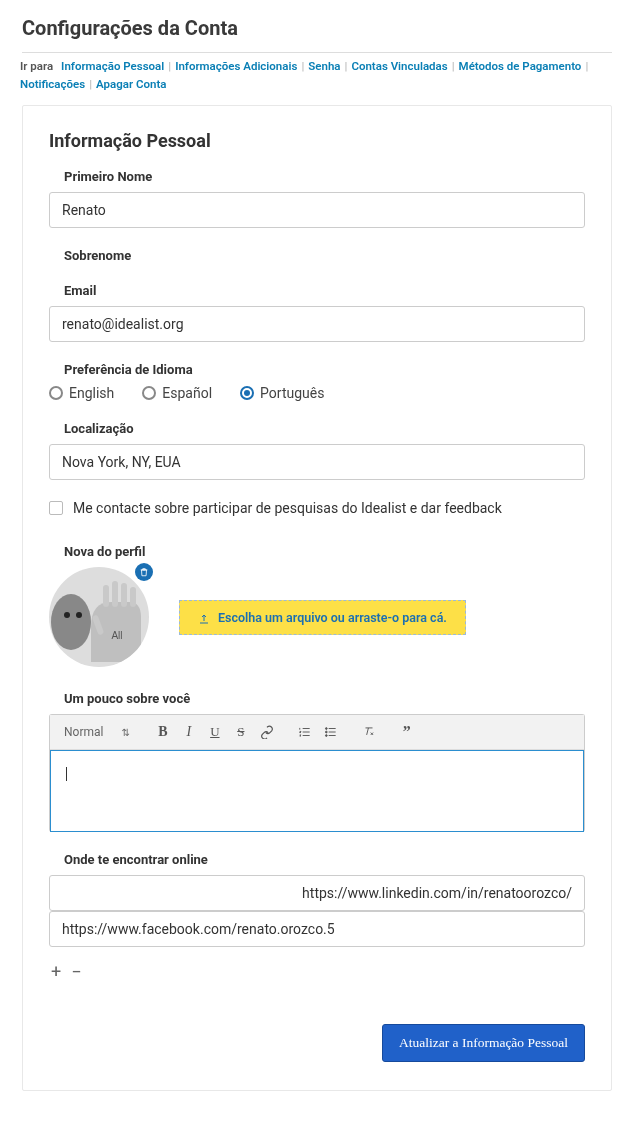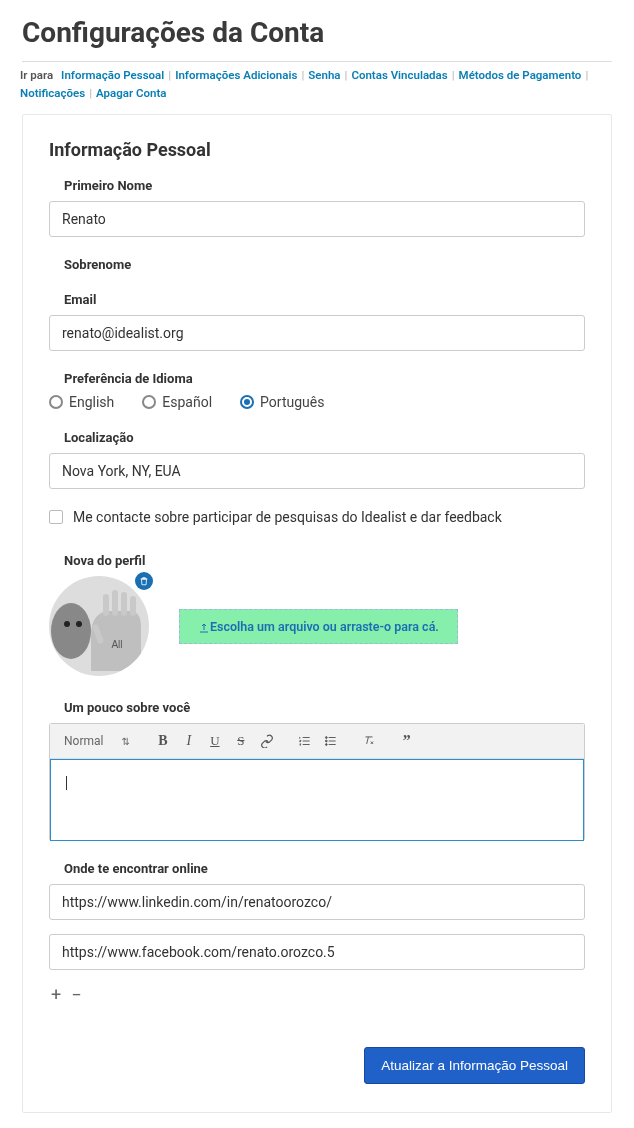--- a/index.html
+++ b/index.html
@@ -4,21 +4,21 @@
 <style>
   * { box-sizing: border-box; margin: 0; padding: 0; }
   body {
     font-family: -apple-system, BlinkMacSystemFont, "Segoe UI", Roboto, Helvetica, Arial, sans-serif;
     color: #333;
     background: #fff;
     font-size: 14px;
     width: 634px;
   }
   .page-title {
-    font-size: 28px;
+    font-size: 20px;
     font-weight: 700;
     color: #3a3a3a;
     padding: 16px 22px 12px;
   }
   .divider1 { border: none; border-top: 1px solid #ddd; margin: 0 22px 6px; }
   .skipnav {
     display: flex;
     flex-wrap: wrap;
     align-items: center;
     gap: 4px;
@@ -81,24 +81,25 @@
   .avatar-badge {
     position: absolute; top: -4px; right: -4px; width: 18px; height: 18px;
     border-radius: 50%; background: #1a6fb3; display: flex; align-items: center; justify-content: center;
   }
   .avatar-badge svg { width: 10px; height: 10px; fill: #fff; }
   .upload-box {
     border: 1px dashed #9cb9d9;
     padding: 9px 18px;
     display: inline-flex;
     align-items: flex-end;
+    gap: 8px;
     font-size: 12.5px;
     font-weight: 600;
     color: #1a6fb3;
-    background: #86efac;
+    background: #fde047;
   }
   .upload-box svg { width: 12px; height: 12px; stroke: #1a6fb3; fill: none; stroke-width: 2; }
   .editor-wrap {
     border: 1px solid #ccc; border-radius: 3px; border-bottom: none;
   }
   .editor-toolbar {
     display: flex; align-items: center; gap: 4px;
     padding: 6px 8px;
     background: #f2f2f2;
     border-bottom: 1px solid #ddd;
@@ -130,20 +131,21 @@
   .submit-row { display: flex; justify-content: flex-end; }
   .submit-btn {
     background: #2061c9;
     color: #fff;
     border: 1px solid #164a9c;
     border-radius: 3px;
     padding: 10px 16px;
     font-size: 13.5px;
     font-weight: 500;
     cursor: pointer;
+    font-family: Liberation Serif, serif;
   }
 </style>
 </head>
 <body>
 
 <h1 class="page-title">Configurações da Conta</h1>
 <hr class="divider1">
 
 <nav class="skipnav">
   <span class="lead">Ir para</span>
@@ -288,21 +290,21 @@
         <span class="ed-btn" style="font-family:Georgia,serif;font-size:16px;font-weight:700;">”</span>
       </div>
       <div class="editor-body">
         <span class="editor-caret"></span>
       </div>
     </div>
   </div>
 
   <div class="field" style="margin-bottom:12px;">
     <label class="label">Onde te encontrar online</label>
-    <input class="input" type="text" style="margin-bottom: 14px;" value="https://www.linkedin.com/in/renatoorozco/">
+    <input class="input" type="text" style=" text-align: right;" value="https://www.linkedin.com/in/renatoorozco/">
     <input class="input" type="text" value="https://www.facebook.com/renato.orozco.5" style="">
   </div>
 
   <div class="addremove">
     <span>+</span>
     <span>−</span>
   </div>
 
   <div class="submit-row">
     <button class="submit-btn">Atualizar a Informação Pessoal</button>

